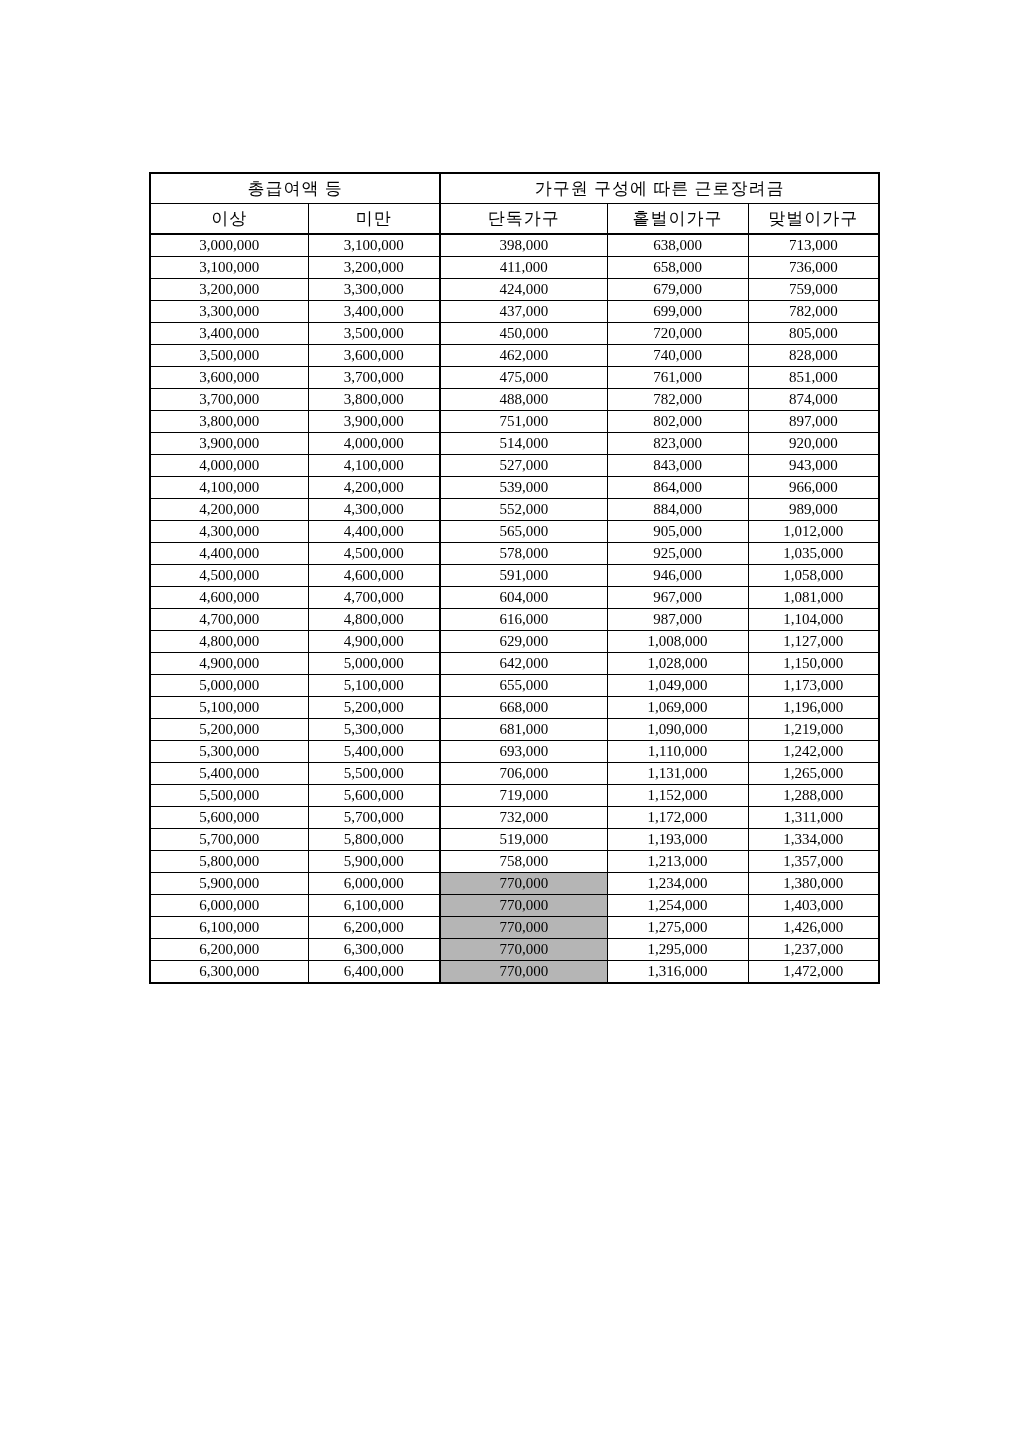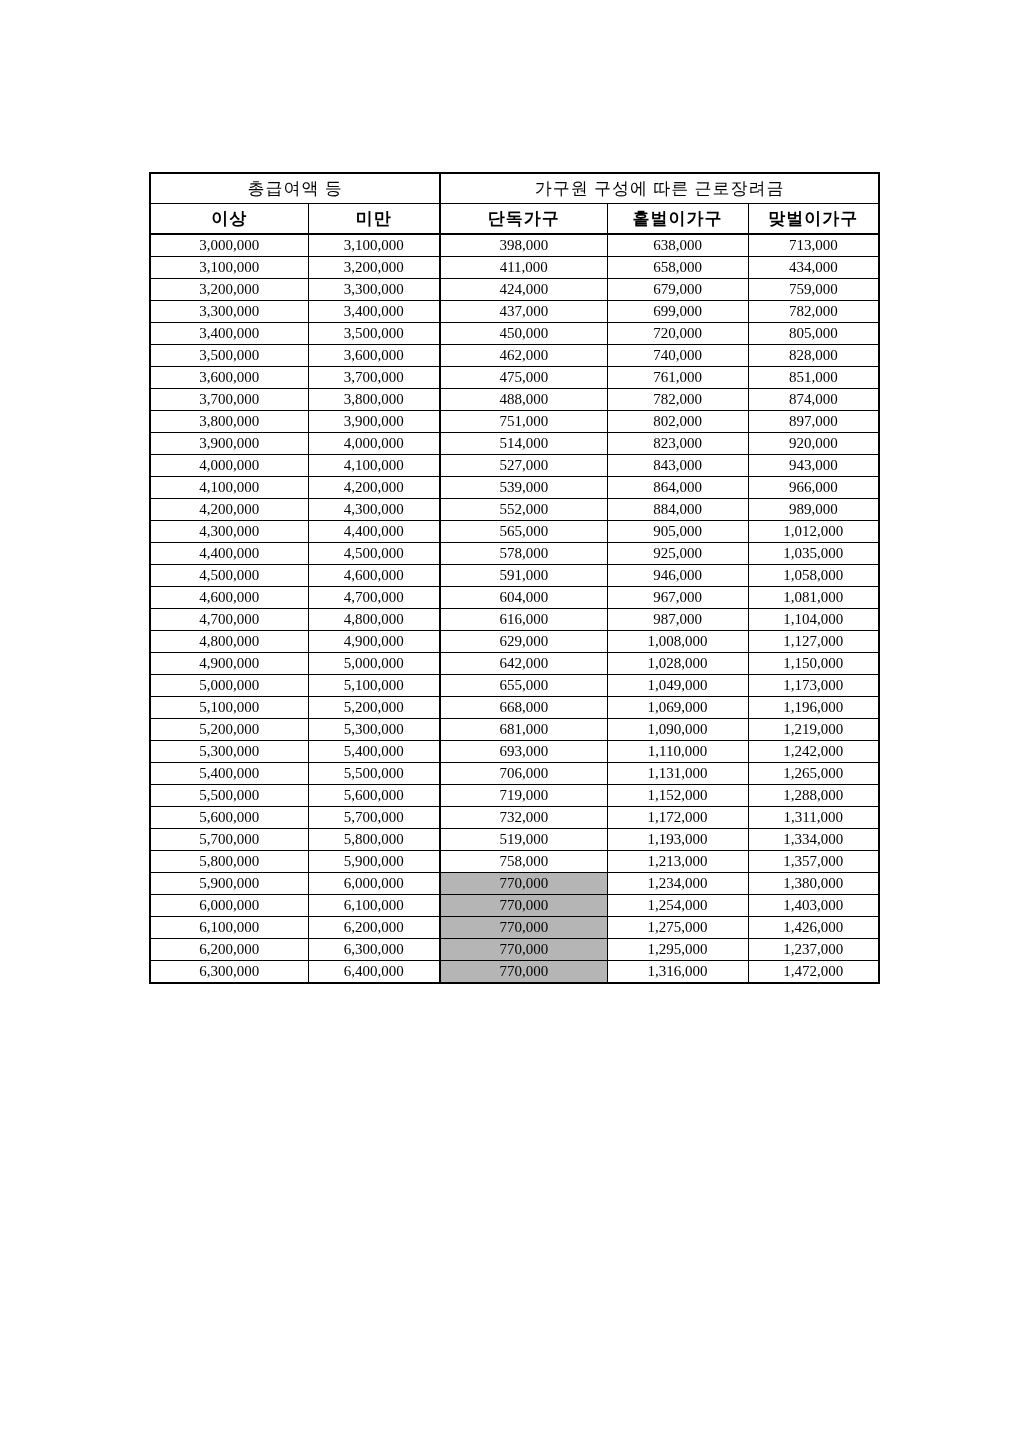--- a/index.html
+++ b/index.html
@@ -38,21 +38,21 @@
   }
   tr.group-header th {
     height: 29px;
     font-size: 17px;
     font-weight: normal;
     letter-spacing: 1px;
   }
   tr.col-header th {
     height: 29px;
     font-size: 17px;
-    font-weight: bold;
+    font-weight: normal;
     letter-spacing: 1px;
     border-bottom: 2px solid #000000;
   }
   tr.group-header th {
     border-bottom: 1.5px solid #000000;
   }
   tbody td {
     height: 21px;
     font-size: 15px;
   }
@@ -93,21 +93,21 @@
           <td>3,100,000</td>
           <td class="grp-divider-left">398,000</td>
           <td>638,000</td>
           <td>713,000</td>
         </tr>
         <tr>
           <td>3,100,000</td>
           <td>3,200,000</td>
           <td class="grp-divider-left">411,000</td>
           <td>658,000</td>
-          <td>434,000</td>
+          <td>736,000</td>
         </tr>
         <tr>
           <td>3,200,000</td>
           <td>3,300,000</td>
           <td class="grp-divider-left">424,000</td>
           <td>679,000</td>
           <td>759,000</td>
         </tr>
         <tr>
           <td>3,300,000</td>

